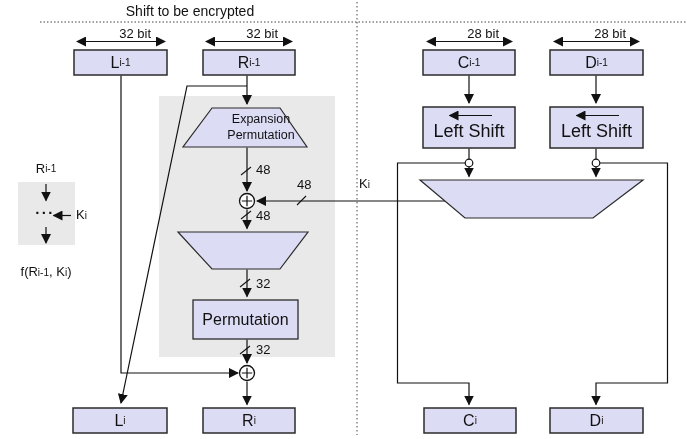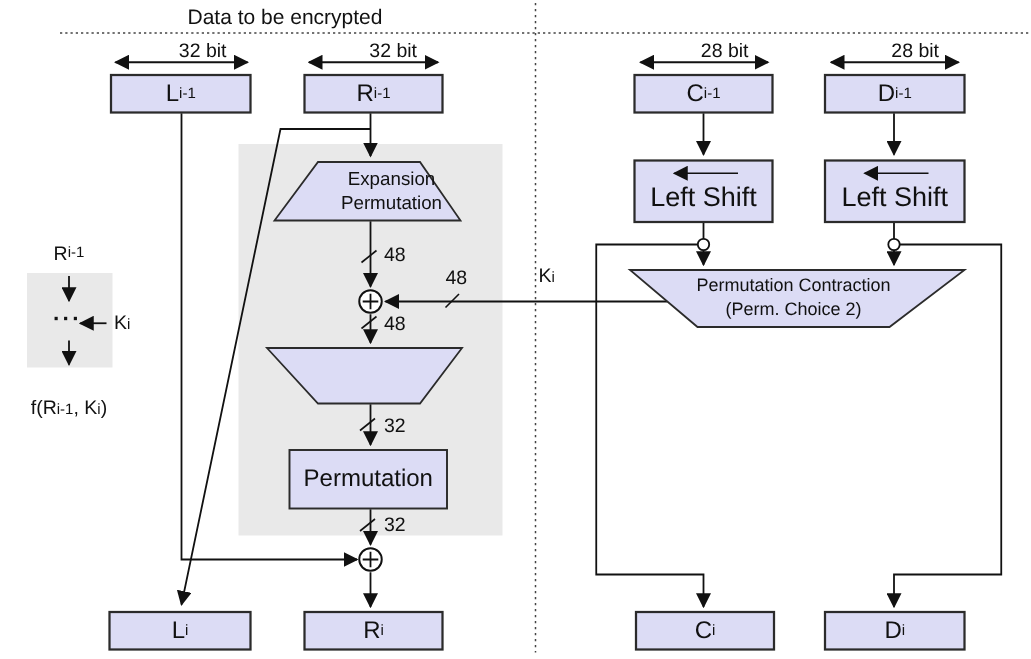--- a/index.html
+++ b/index.html
@@ -114,21 +114,21 @@
       <path d="M247,367.8 V378.2 M241.8,373 H252.2" stroke="#111" stroke-width="1.2" fill="none"></path>
     </g>
 
     <g>
       <circle cx="469" cy="163" r="3.8" fill="#fff" stroke="#111" stroke-width="1.2"></circle>
       <circle cx="596" cy="163" r="3.8" fill="#fff" stroke="#111" stroke-width="1.2"></circle>
     </g>
   </svg>
 
   <div class="lbl ctr title" style="left:40px;top:3px;width:300px;">
-    <span>Data to be encrypted</span>
+    <span>Shift to be encrypted</span>
   </div>
 
   <div class="lbl ctr bus" style="left:91px;top:26px;width:60px;">
       <span>32 bit</span>
     </div>
   <div class="lbl ctr bus" style="left:218px;top:26px;width:60px;">
       <span>32 bit</span>
     </div>
   <div class="lbl ctr bus" style="left:439px;top:26px;width:60px;">
       <span>28 bit</span>
@@ -157,24 +157,20 @@
   <div class="lbl ctr ls-lbl" style="left:423px;top:117px;width:92px;height:28px;">
     <span>Left Shift</span>
   </div>
   <div class="lbl ctr ls-lbl" style="left:550px;top:117px;width:93px;height:28px;">
     <span>Left Shift</span>
   </div>
 
   <div class="lbl trap-lbl" style="left:201px;top:111px;width:120px;">
     <span>Expansion</span>
     <span>Permutation</span>
-  </div>
-  <div class="lbl trap-lbl pc-lbl" style="left:429px;top:183px;width:200px;">
-    <span>Permutation Contraction</span>
-    <span>(Perm. Choice 2)</span>
   </div>
 
   <div class="lbl ctr perm-lbl" style="left:193px;top:300px;width:105px;height:39px;">
     <span>Permutation</span>
   </div>
 
   <div class="lbl num" style="left:256px;top:162px;"><span>48</span></div>
   <div class="lbl num" style="left:297px;top:177px;"><span>48</span></div>
   <div class="lbl num" style="left:256px;top:208px;"><span>48</span></div>
   <div class="lbl num" style="left:256px;top:276px;"><span>32</span></div>

